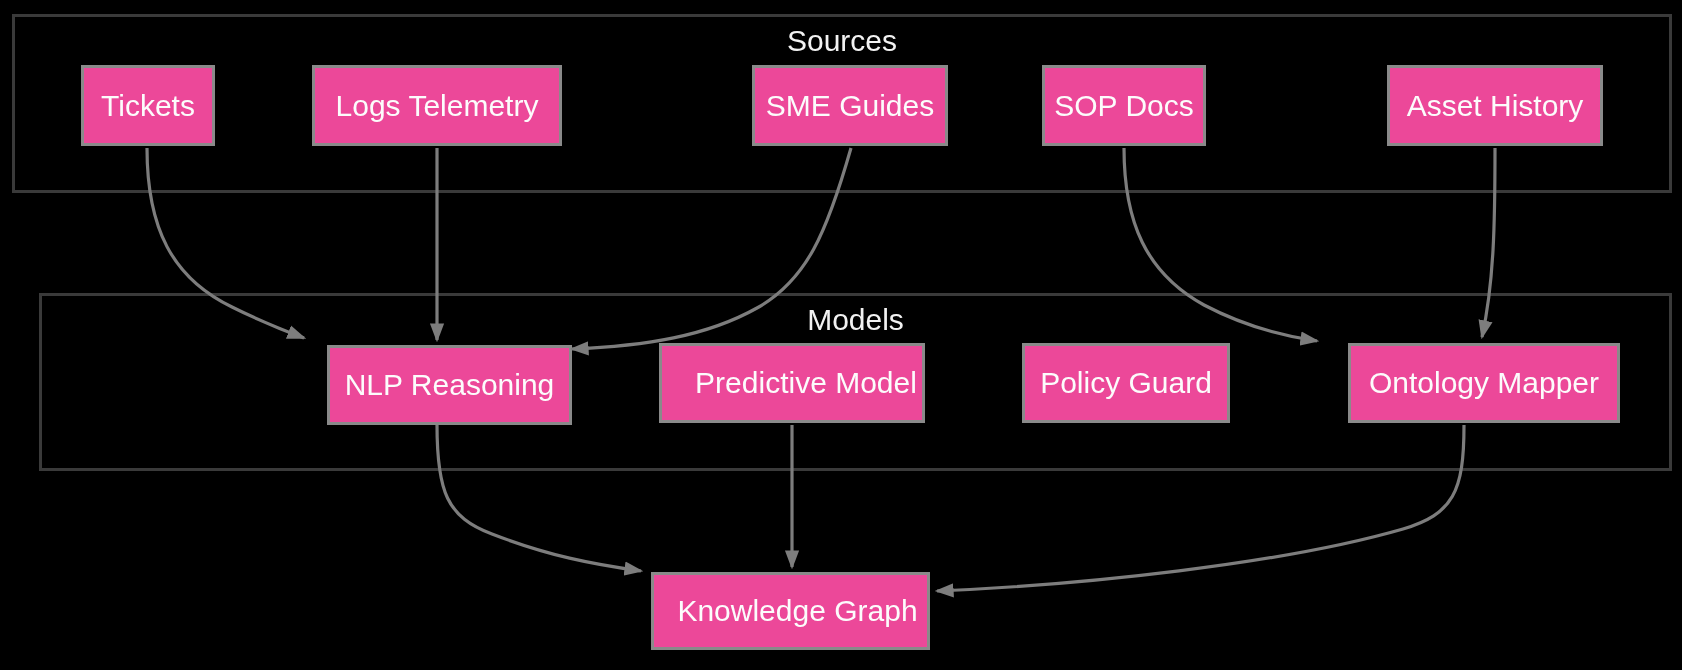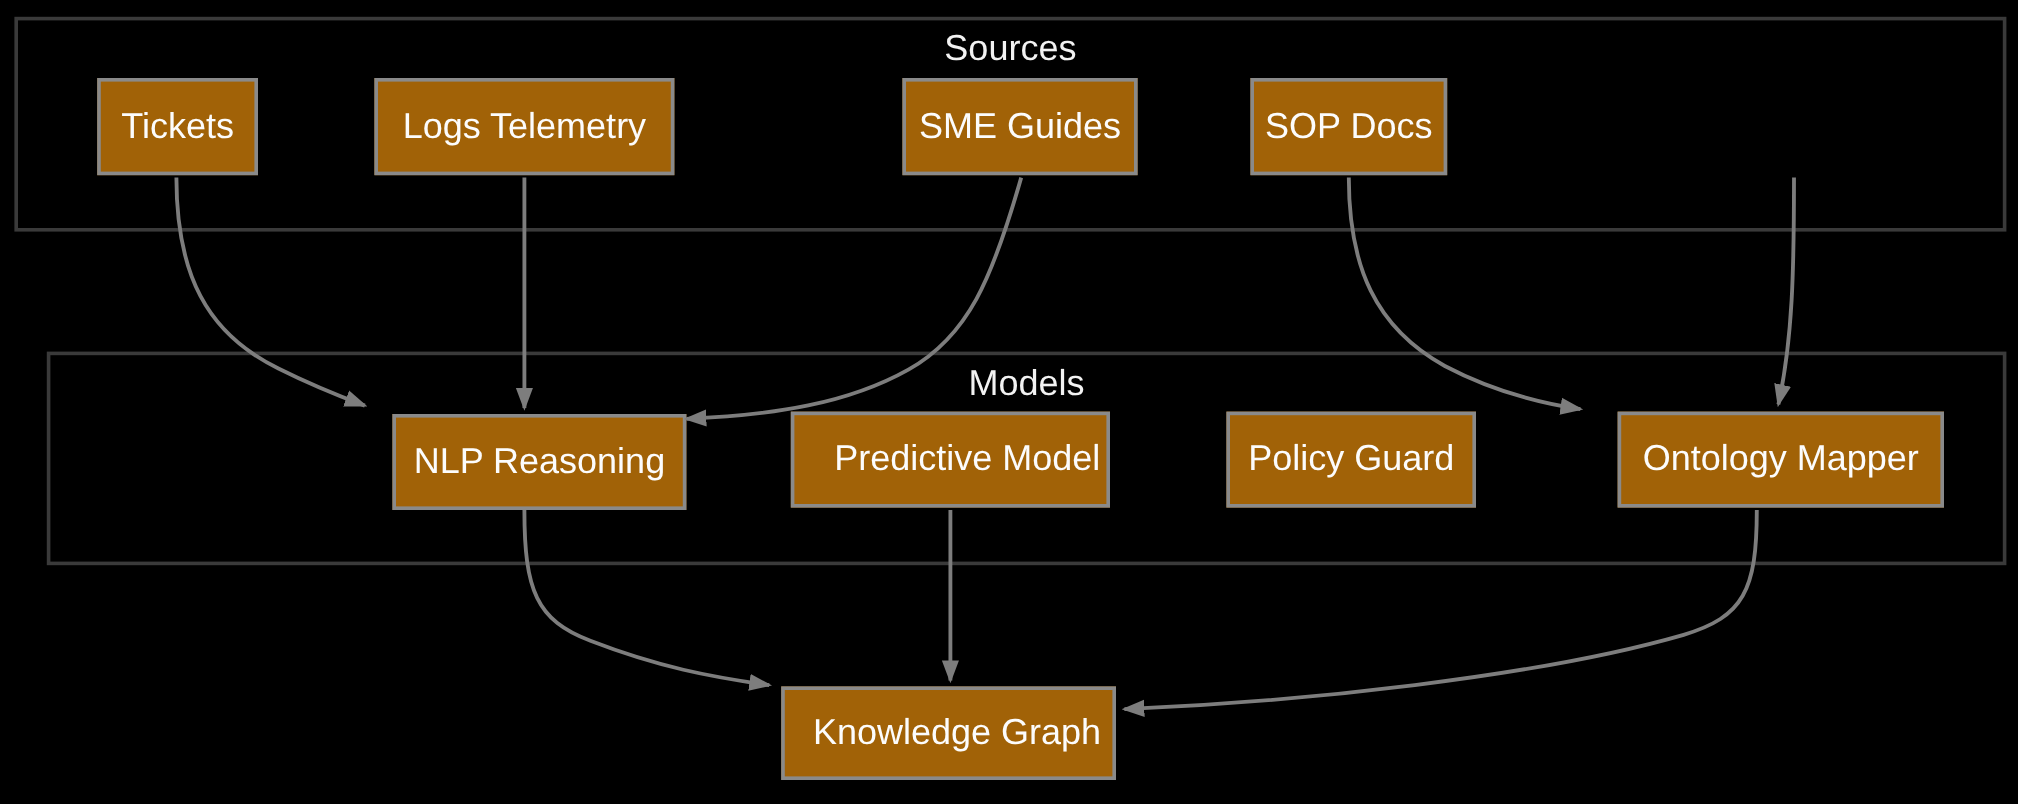--- a/index.html
+++ b/index.html
@@ -21,21 +21,21 @@
     position:absolute;
     width:100%;
     text-align:center;
     color:#f2f2f2;
     font-size:30px;
     line-height:30px;
   }
   .node{
     position:absolute;
     border:3.5px solid #8a8a8a;
-    background:#a16207;
+    background:#ec4899;
     color:#fcfcfc;
     font-size:30px;
     display:flex;
     align-items:center;
     justify-content:center;
     box-sizing:border-box;
     white-space:nowrap;
   }
   #edges{
     position:absolute;
@@ -56,20 +56,21 @@
   <div class="cluster" style="left:12px;top:14px;width:1660px;height:179px;"></div>
   <div class="cluster-label" style="left:12px;top:26px;width:1660px;">Sources</div>
 
   <div class="cluster" style="left:39px;top:293px;width:1633px;height:178px;"></div>
   <div class="cluster-label" style="left:39px;top:305px;width:1633px;text-align:center;">Models</div>
 
   <div class="node" style="left:81px;top:65px;width:134px;height:81px;">Tickets</div>
   <div class="node" style="left:312px;top:65px;width:250px;height:81px;">Logs Telemetry</div>
   <div class="node" style="left:752px;top:65px;width:196px;height:81px;">SME Guides</div>
   <div class="node" style="left:1042px;top:65px;width:164px;height:81px;">SOP Docs</div>
+  <div class="node" style="left:1387px;top:65px;width:216px;height:81px;">Asset History</div>
 
   <div class="node" style="left:315px;top:345px;width:245px;height:80px;margin-left:12px;">NLP Reasoning</div>
   <div class="node" style="left:659px;top:343px;width:266px;height:80px;padding-left:28px;">Predictive Model</div>
   <div class="node" style="left:1022px;top:343px;width:208px;height:80px;">Policy Guard</div>
   <div class="node" style="left:1328px;top:343px;width:272px;height:80px;margin-left:20px;">Ontology Mapper</div>
 
   <div class="node" style="left:651px;top:572px;width:279px;height:78px;padding-left:14px;">Knowledge Graph</div>
 
   <svg id="edges" width="1682" height="670" viewBox="0 0 1682 670">
     <defs>

